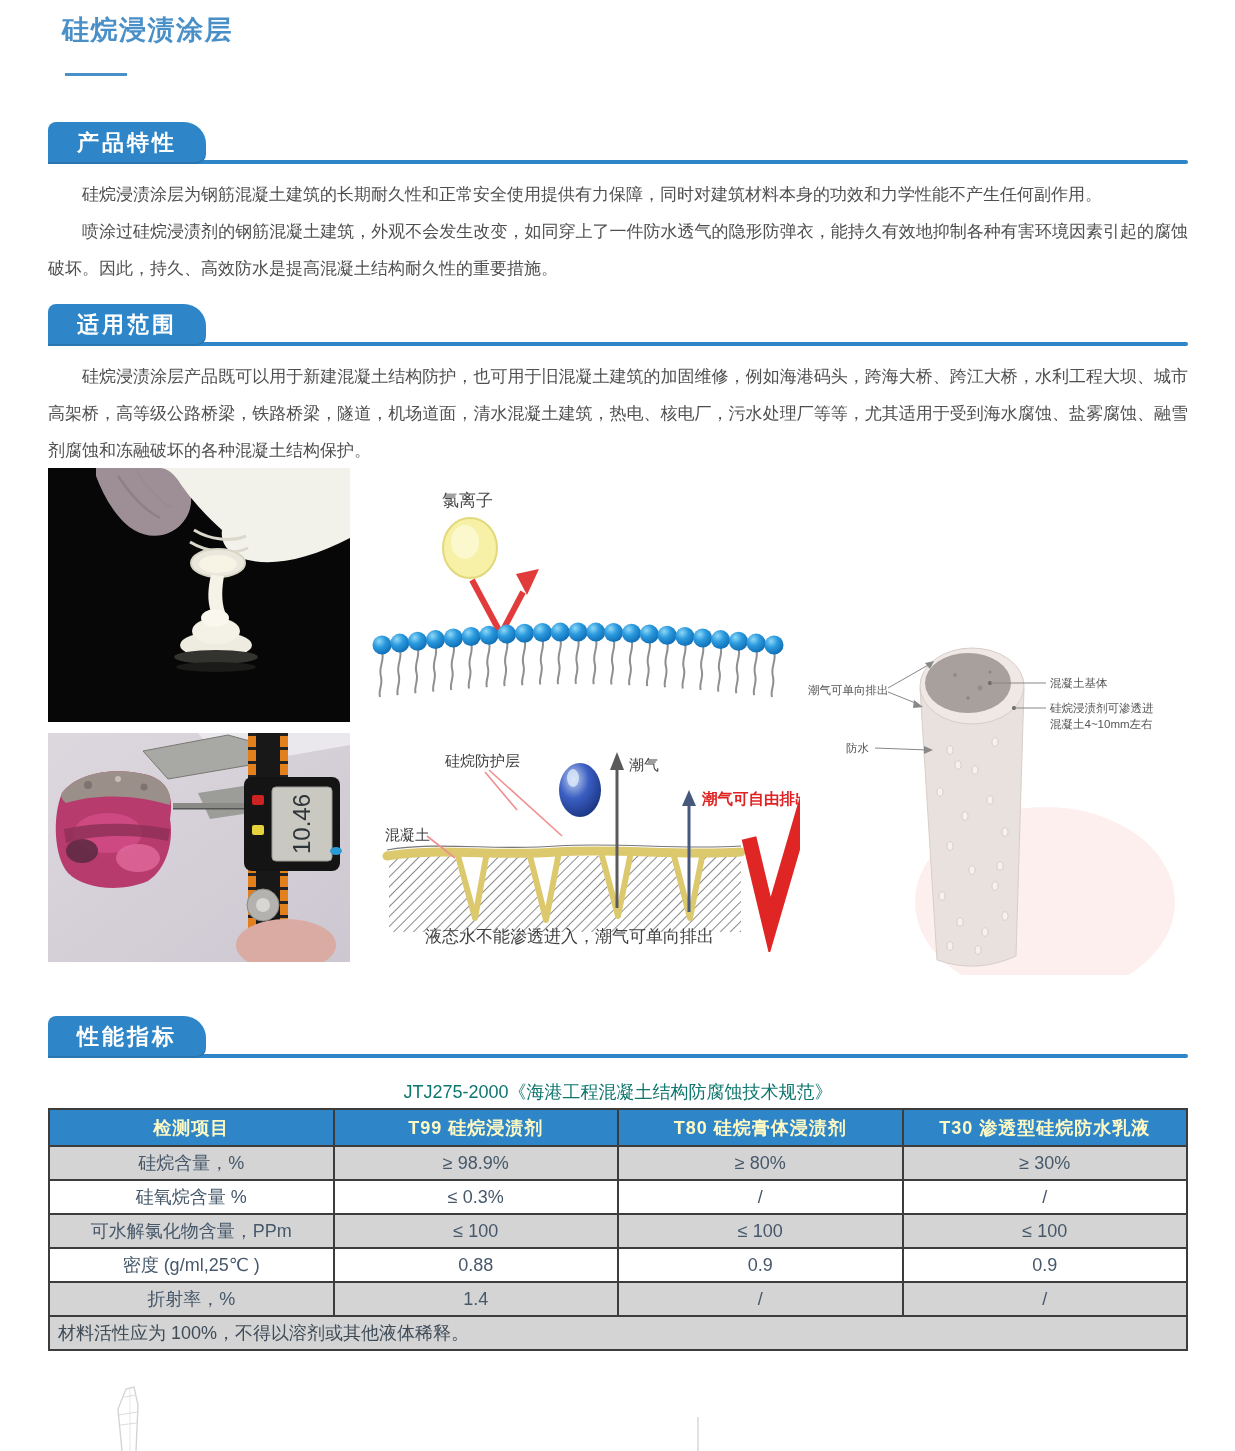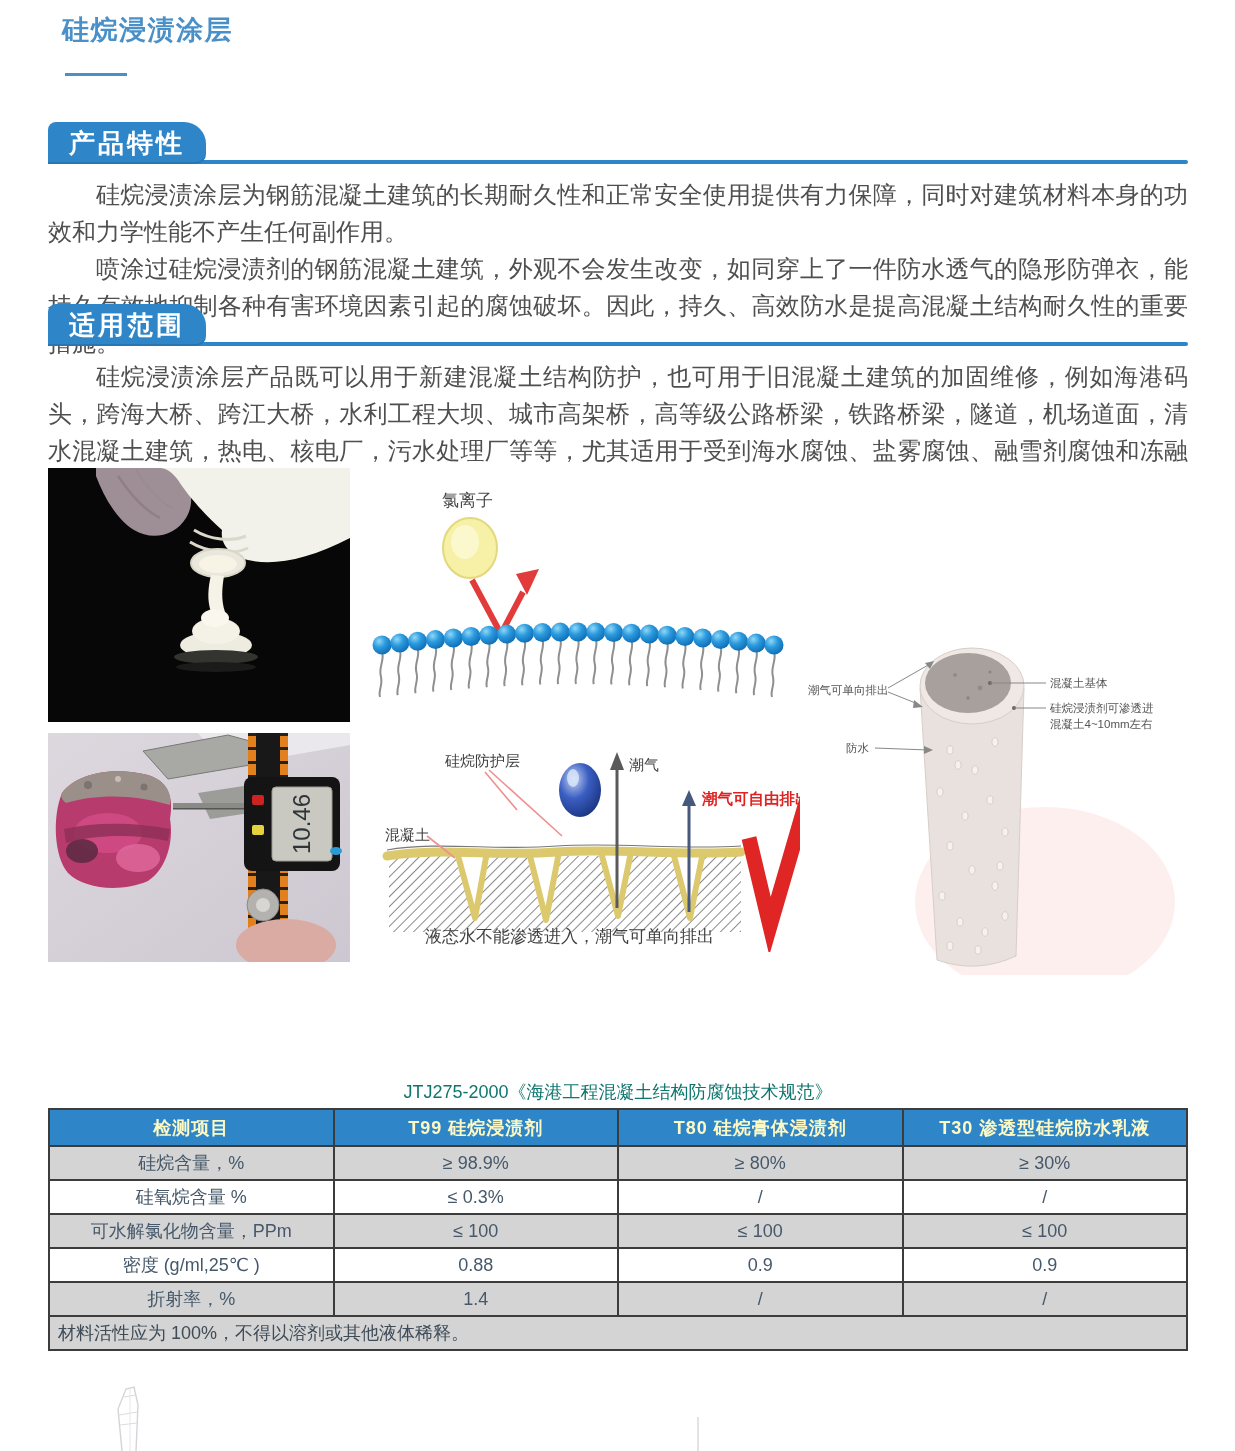--- a/index.html
+++ b/index.html
@@ -10,26 +10,26 @@
   }
   .abs{position:absolute;}
   
   .doc-title{left:62px;top:12px;font-size:27px;font-weight:bold;color:#4a90c8;letter-spacing:1.5px;}
   .title-underline{left:65px;top:73px;width:62px;height:3px;background:#4a90c8;}
   
   .banner{left:48px;width:1140px;height:42px;}
   .banner .rule{position:absolute;left:0;bottom:0;width:100%;height:4px;background:#2e86c9;border-radius:2px;}
   .banner .tab{
     position:absolute;left:0;top:0;width:158px;height:42px;background:#2e86c9;
-    border-radius:8px 22px 10px 0px;color:#ffffff;font-size:26px;font-weight:bold;
+    border-radius:8px 22px 10px 0px;color:#ffffff;font-size:22px;font-weight:bold;
     display:flex;align-items:center;justify-content:center;letter-spacing:3px;
     box-shadow:inset 0 -2px 0 rgba(0,0,0,0.12);
   }
   
-  .para{left:48px;width:1140px;font-size:24px;line-height:37px;color:#4f4f4f;text-align:justify;}
+  .para{left:48px;width:1140px;font-size:17px;line-height:37px;color:#4f4f4f;text-align:justify;}
   .para p{margin:0;text-indent:2em;}
   
   .fig{overflow:hidden;}
   
   .std-caption{left:48px;top:1080px;width:1140px;text-align:center;font-size:18px;color:#0f766e;}
   
   .spec-table-wrap{left:48px;top:1108px;width:1142px;}
   table.spec{border-collapse:collapse;width:1140px;table-layout:fixed;font-size:18px;}
   table.spec th{
     background:#2e86c9;color:#fef9c3;font-weight:bold;border:2px solid #3c3c3c;
@@ -297,20 +297,24 @@
       <circle cx="214" cy="78" r="2" fill="#666666"></circle>
       <line x1="214" y1="78" x2="246" y2="78" stroke="#888888" stroke-width="1"></line>
       <text x="250" y="82" font-size="11.5" fill="#555555">硅烷浸渍剂可渗透进</text>
       <text x="250" y="98" font-size="11.5" fill="#555555">混凝土4~10mm左右</text>
       <text x="46" y="122" font-size="11.5" fill="#555555">防水</text>
       <line x1="75" y1="118" x2="128" y2="120" stroke="#888888" stroke-width="1"></line>
       <polygon points="133,120 124,116 124,124" fill="#888888"></polygon>
     </svg>
   </div>
 
+  <div class="abs banner" style="top:1016px;">
+    <div class="rule"></div>
+    <div class="tab">性能指标</div>
+  </div>
 
   <div class="abs std-caption">JTJ275-2000《海港工程混凝土结构防腐蚀技术规范》</div>
 
   <div class="abs spec-table-wrap">
     <table class="spec">
       <thead>
         <tr>
           <th>检测项目</th>
           <th>T99 硅烷浸渍剂</th>
           <th>T80 硅烷膏体浸渍剂</th>

